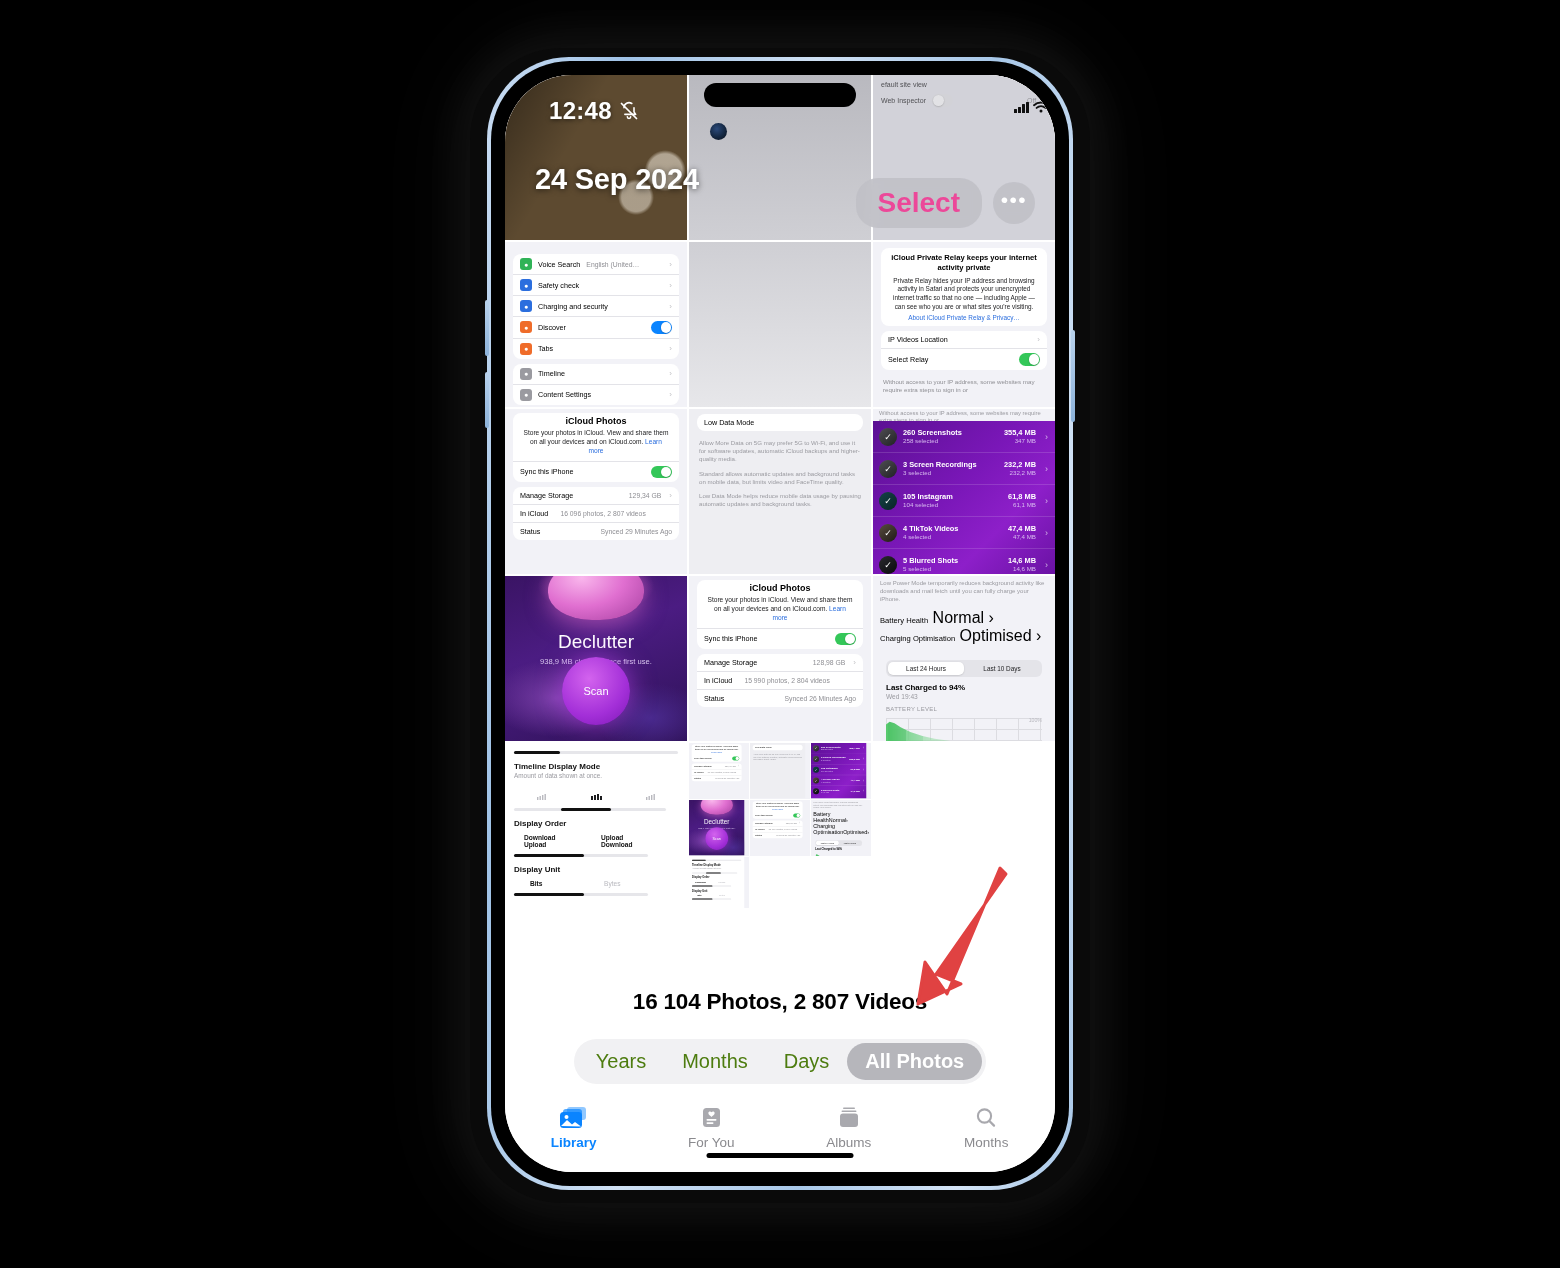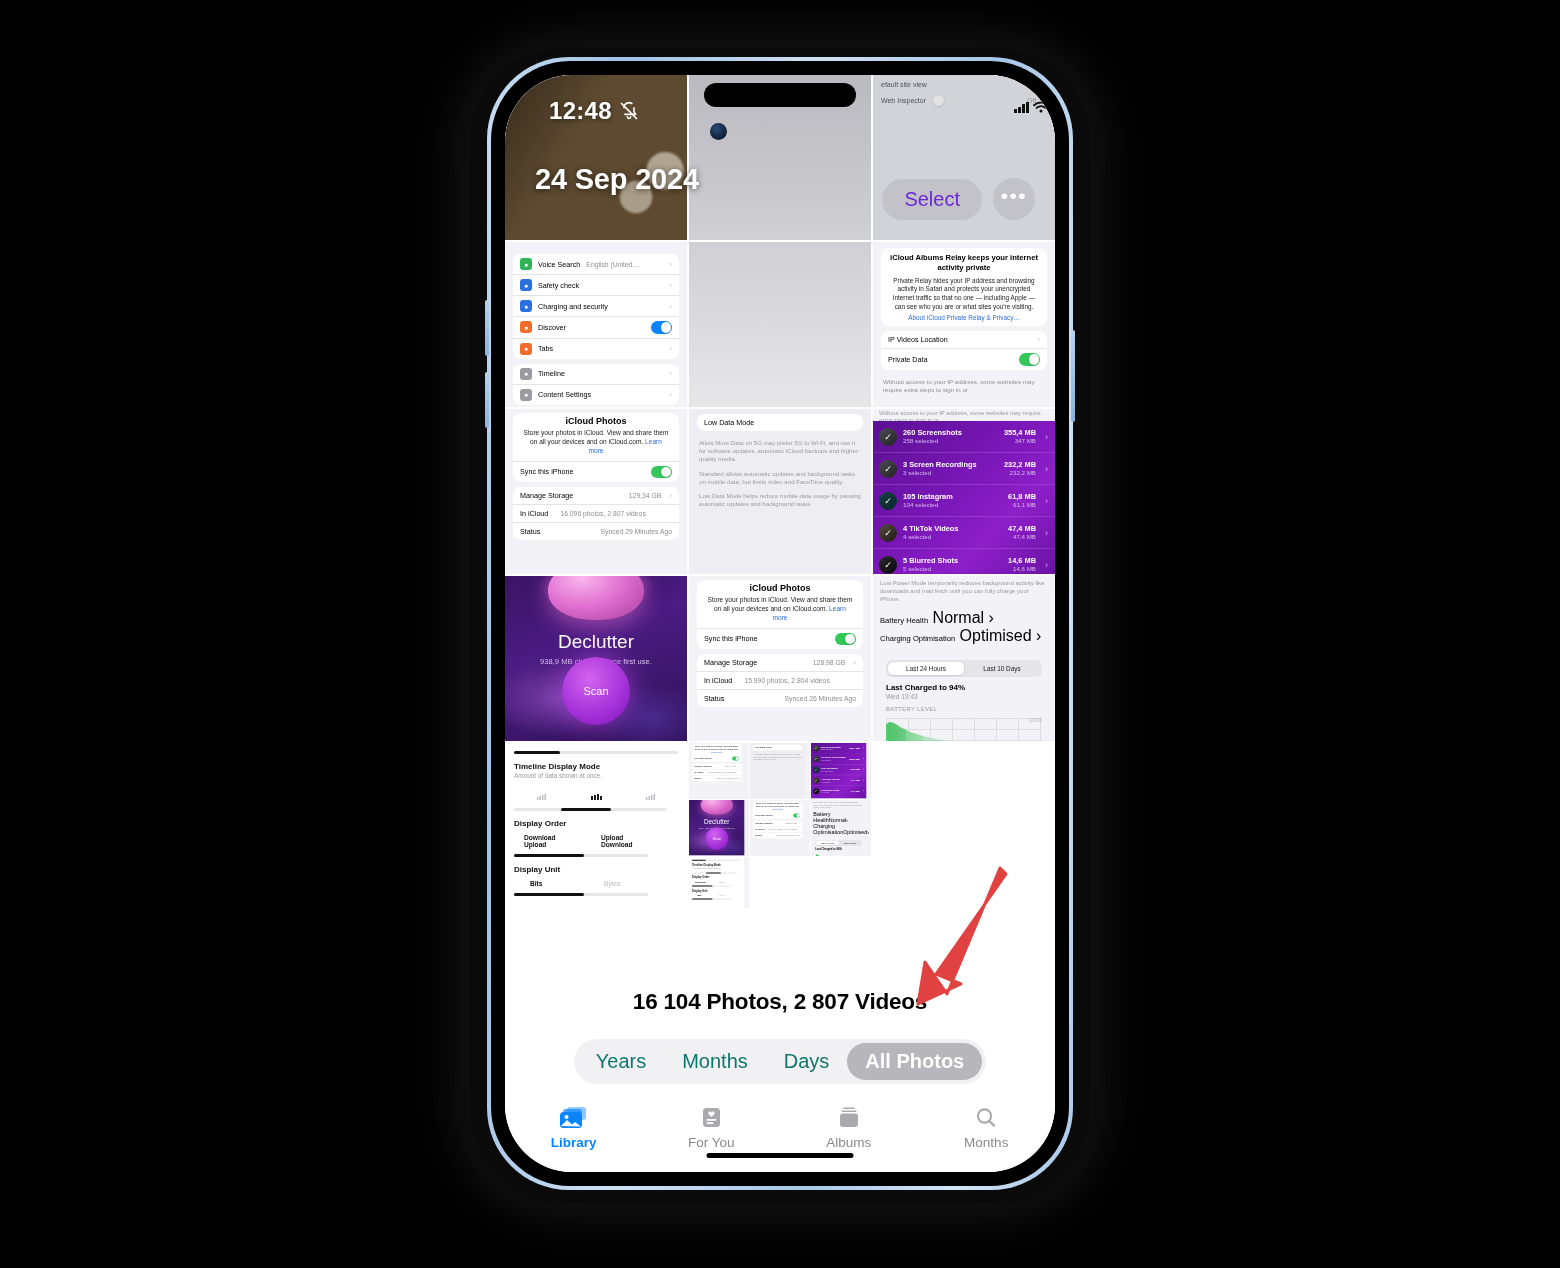--- a/index.html
+++ b/index.html
@@ -118,21 +118,21 @@
   }
   .overlay-date {
     position:absolute; left: 30px; top: 88px; z-index: 30;
     color:#fff; font-size: 29px; font-weight: 700; letter-spacing:-.2px;
     text-shadow: 0 1px 6px rgba(0,0,0,.6);
   }
 
   
   #hdr { position:absolute; right: 20px; top: 103px; z-index: 32; display:flex; align-items:center; gap:11px; }
   #select-btn {
-    background: rgba(190,190,196,.82); color:#6d28d9; font-size:20px; font-weight:400;
+    background: rgba(190,190,196,.82); color:#ec4899; font-size:28px; font-weight:700;
     padding: 9px 22px; border-radius: 22px; backdrop-filter: blur(6px);
   }
   #more-btn {
     width: 42px; height: 42px; border-radius:50%;
     background: rgba(190,190,196,.82); color:#fff;
     display:flex; align-items:center; justify-content:center;
     font-size: 21px; letter-spacing:1.4px; padding-bottom:7px; backdrop-filter: blur(6px);
   }
 
   
@@ -226,21 +226,21 @@
 
   
   .grayveil{ position:absolute; inset:0; background:rgba(160,160,168,.30); z-index:20; pointer-events:none; }
 
   
   #footer { position:absolute; left:0; right:0; top:890px; bottom:0; background:#fff; z-index:25; }
   #count { text-align:center; margin-top:24px; font-size:22.5px; font-weight:700; color:#000; letter-spacing:-.2px; }
   #synced { text-align:center; margin-top:8px; font-size:17px; color:#000; }
   #segwrap { display:flex; justify-content:center; margin-top:24px; }
   #seg { display:flex; background:#f1f1f3; border-radius:23px; padding:4px; gap:0; }
-  #seg .s { font-size:20px; font-weight:500; color:#0f766e; padding:7px 18px; border-radius:19px; }
+  #seg .s { font-size:20px; font-weight:500; color:#4d7c0f; padding:7px 18px; border-radius:19px; }
   #seg .s.active{ background:#b6b6bb; color:#fff; font-weight:700; }
   #tabbar{ display:flex; margin-top:22px; }
   #tabbar .tb{ flex:1; display:flex; flex-direction:column; align-items:center; gap:5px; }
   #tabbar .tb .lbl{ font-size:13.5px; color:#8a8a8e; }
   #tabbar .tb.on .lbl{ color:#0a84ff; font-weight:600; }
   #homebar{ position:absolute; left:50%; transform:translateX(-50%); bottom:14px;
             width:147px; height:5.5px; border-radius:3px; background:#000; }
 
   
   #arrow { position:absolute; left:0; top:0; width:1560px; height:1268px; z-index:60; pointer-events:none; }
@@ -326,31 +326,31 @@
             </div>
           </div>
         </div>
       </div>
 
       <div class="cell" style="background:linear-gradient(180deg,#cfcfd4,#e7e7ea);"></div>
 
       <div class="cell">
         <div class="mini" style="background:#f2f2f7;">
           <div class="grp" style="margin-top:6px;padding:5px 7px;">
-            <div style="font-size:7.6px;font-weight:700;text-align:center;line-height:1.3;color:#000;">iCloud Albums Relay keeps your internet activity private</div>
+            <div style="font-size:7.6px;font-weight:700;text-align:center;line-height:1.3;color:#000;">iCloud Private Relay keeps your internet activity private</div>
             <div style="font-size:6.4px;text-align:center;line-height:1.35;color:#1c1c1e;margin-top:4px;">Private Relay hides your IP address and browsing activity in Safari and protects your unencrypted internet traffic so that no one — including Apple — can see who you are or what sites you're visiting.</div>
             <div style="font-size:6.4px;text-align:center;color:#2b6ede;margin-top:3px;">About iCloud Private Relay &amp; Privacy…</div>
           </div>
           <div class="grp">
             <div class="row">
               <span>IP Videos Location</span>
               <span class="chev" style="margin-left:auto;">›</span>
             </div>
             <div class="row">
-              <span>Private Data</span>
+              <span>Select Relay</span>
               <span class="tgl green" style="margin-left:auto;"></span>
             </div>
           </div>
           <div style="font-size:6.2px;color:#8e8e93;padding:3px 10px;line-height:1.3;">Without access to your IP address, some websites may require extra steps to sign in or</div>
         </div>
       </div>
 
       <div class="cell">
         <div class="mini">
           <div class="grp" style="margin-top:4px;">

